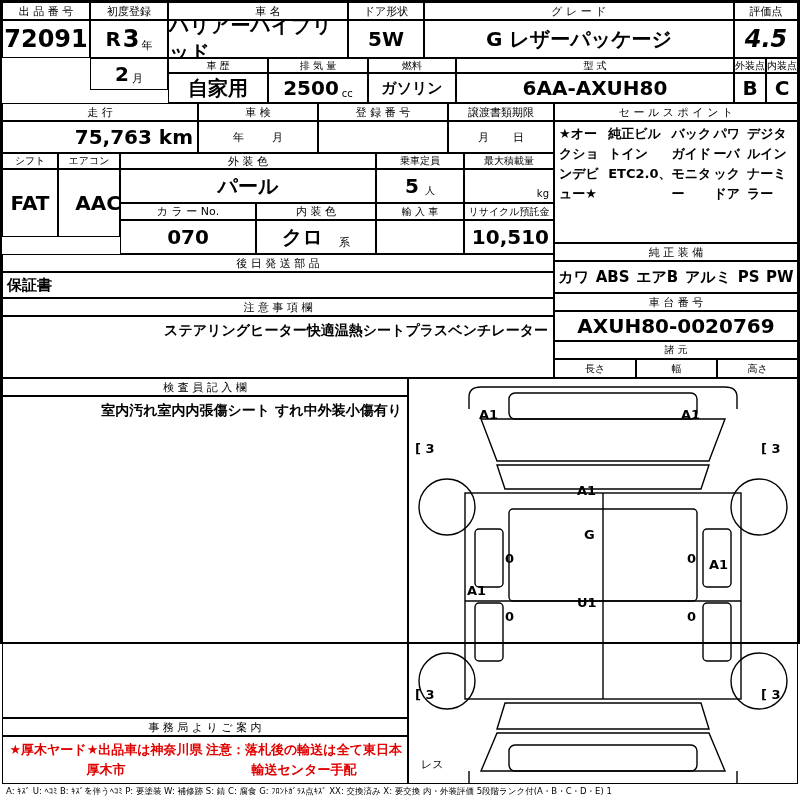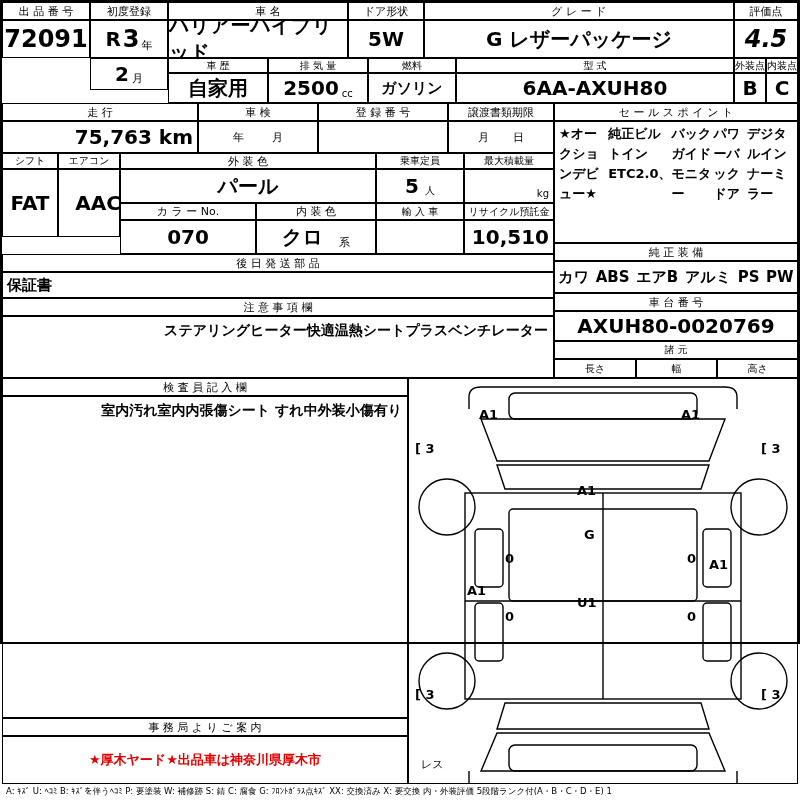--- a/index.html
+++ b/index.html
@@ -175,20 +175,21 @@
   <div class="cell col insp" style="left:0;top:394px;width:406px;height:322px;">
     <div>室内汚れ</div>
     <div>室内内張傷</div>
     <div>シート すれ中</div>
     <div>外装小傷有り</div>
   </div>
 
   <div class="cell lbl" style="left:0;top:716px;width:406px;height:18px;">事 務 局 よ り ご 案 内</div>
   <div class="cell col office" style="left:0;top:734px;width:406px;height:48px;align-items:center;">
     <div class="red" style="width:100%;text-align:center;">★厚木ヤード★出品車は神奈川県厚木市</div>
+    <div class="red" style="width:100%;text-align:center;">注意：落札後の輸送は全て東日本輸送センター手配</div>
   </div>
 
   <div class="cell" style="left:406px;top:376px;width:390px;height:406px;">
     <div style="position:relative;width:100%;height:100%;">
       <svg width="388" height="404" viewBox="0 0 388 404">
         <g fill="none" stroke="#000" stroke-width="1.4">
 
           <path d="M60 30 L60 18 Q60 8 72 8 L316 8 Q328 8 328 18 L328 30"></path>
 
           <rect x="100" y="14" width="188" height="26" rx="6"></rect>

